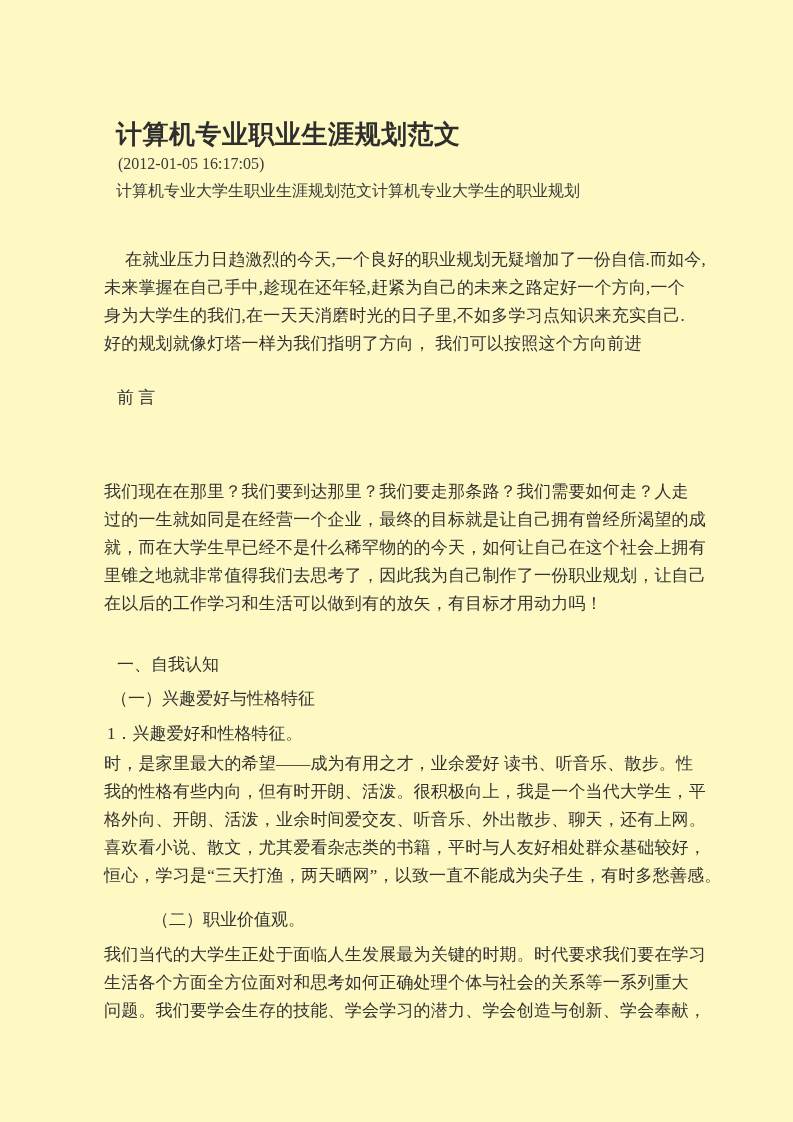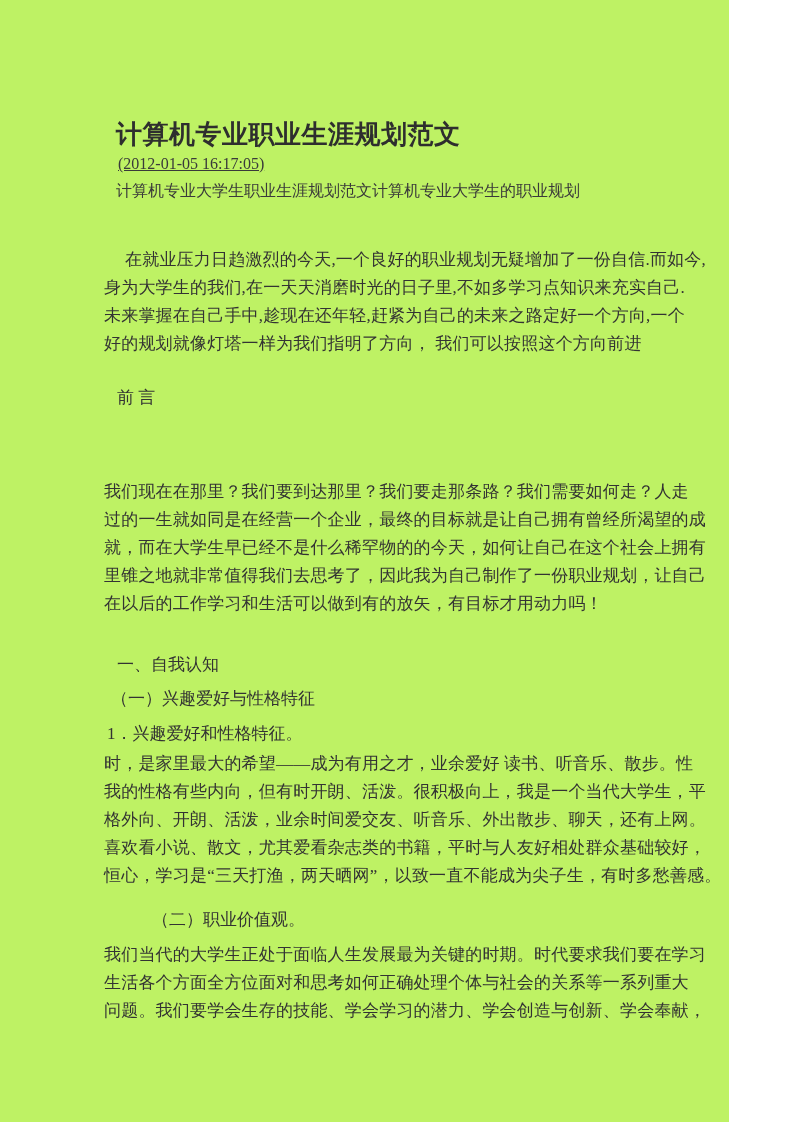--- a/index.html
+++ b/index.html
@@ -2,23 +2,23 @@
 <html><head>
 <meta charset="utf-8">
 <style>
   html, body {
     margin: 0;
     padding: 0;
     background: #ffffff;
   }
   .page {
     position: relative;
-    width: 729px;
+    width: 793px;
     height: 1122px;
-    background: #bef264;
+    background: #fef9c3;
     overflow: hidden;
     font-family: "Liberation Serif", "DejaVu Serif", serif;
     color: #333333;
   }
   .doc-title {
     position: absolute;
     left: 116px;
     top: 100px;
     font-size: 26px;
     font-weight: bold;
@@ -26,21 +26,20 @@
     letter-spacing: 0.5px;
     white-space: pre;
   }
   .timestamp {
     position: absolute;
     left: 118px;
     top: 155px;
     font-size: 16px;
     color: #3a3a3a;
     white-space: pre;
-    text-decoration: underline;
   }
   .subtitle {
     position: absolute;
     left: 116px;
     top: 181px;
     font-size: 16px;
     color: #3a3a3a;
     white-space: pre;
   }
   .para {
@@ -80,22 +79,22 @@
 <div class="page">
 
   <h1 class="doc-title">计算机专业职业生涯规划范文</h1>
 
   <div class="timestamp">(2012-01-05 16:17:05)</div>
 
   <div class="subtitle">计算机专业大学生职业生涯规划范文计算机专业大学生的职业规划</div>
 
   <div class="para" id="para-intro">
     <div class="line indent">在就业压力日趋激烈的今天,一个良好的职业规划无疑增加了一份自信.而如今,</div>
+    <div class="line">未来掌握在自己手中,趁现在还年轻,赶紧为自己的未来之路定好一个方向,一个</div>
     <div class="line">身为大学生的我们,在一天天消磨时光的日子里,不如多学习点知识来充实自己.</div>
-    <div class="line">未来掌握在自己手中,趁现在还年轻,赶紧为自己的未来之路定好一个方向,一个</div>
     <div class="line">好的规划就像灯塔一样为我们指明了方向， 我们可以按照这个方向前进</div>
   </div>
 
   <div class="heading" id="preface-heading">前 言</div>
 
   <div class="para" id="para-preface">
     <div class="line">我们现在在那里？我们要到达那里？我们要走那条路？我们需要如何走？人走</div>
     <div class="line">过的一生就如同是在经营一个企业，最终的目标就是让自己拥有曾经所渴望的成</div>
     <div class="line">就，而在大学生早已经不是什么稀罕物的的今天，如何让自己在这个社会上拥有</div>
     <div class="line">里锥之地就非常值得我们去思考了，因此我为自己制作了一份职业规划，让自己</div>

